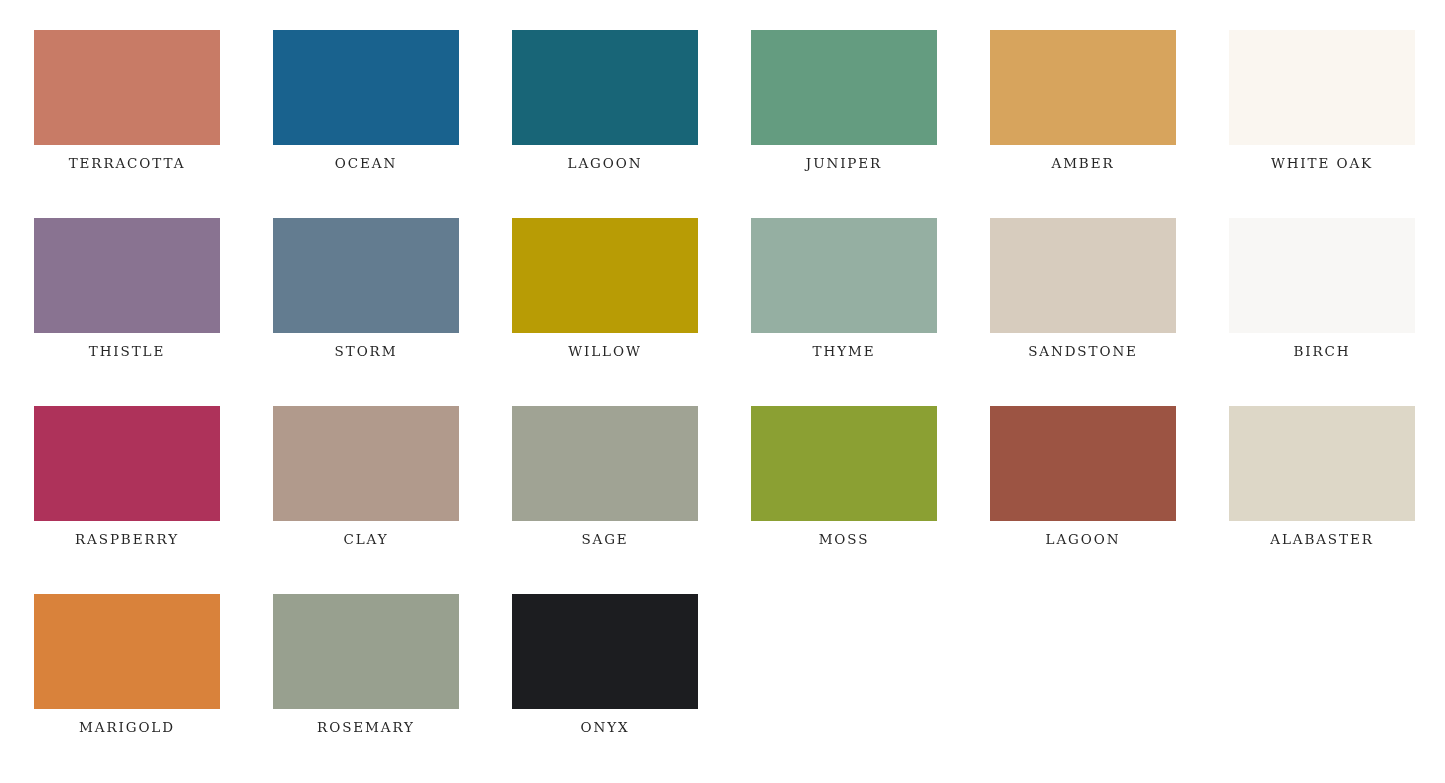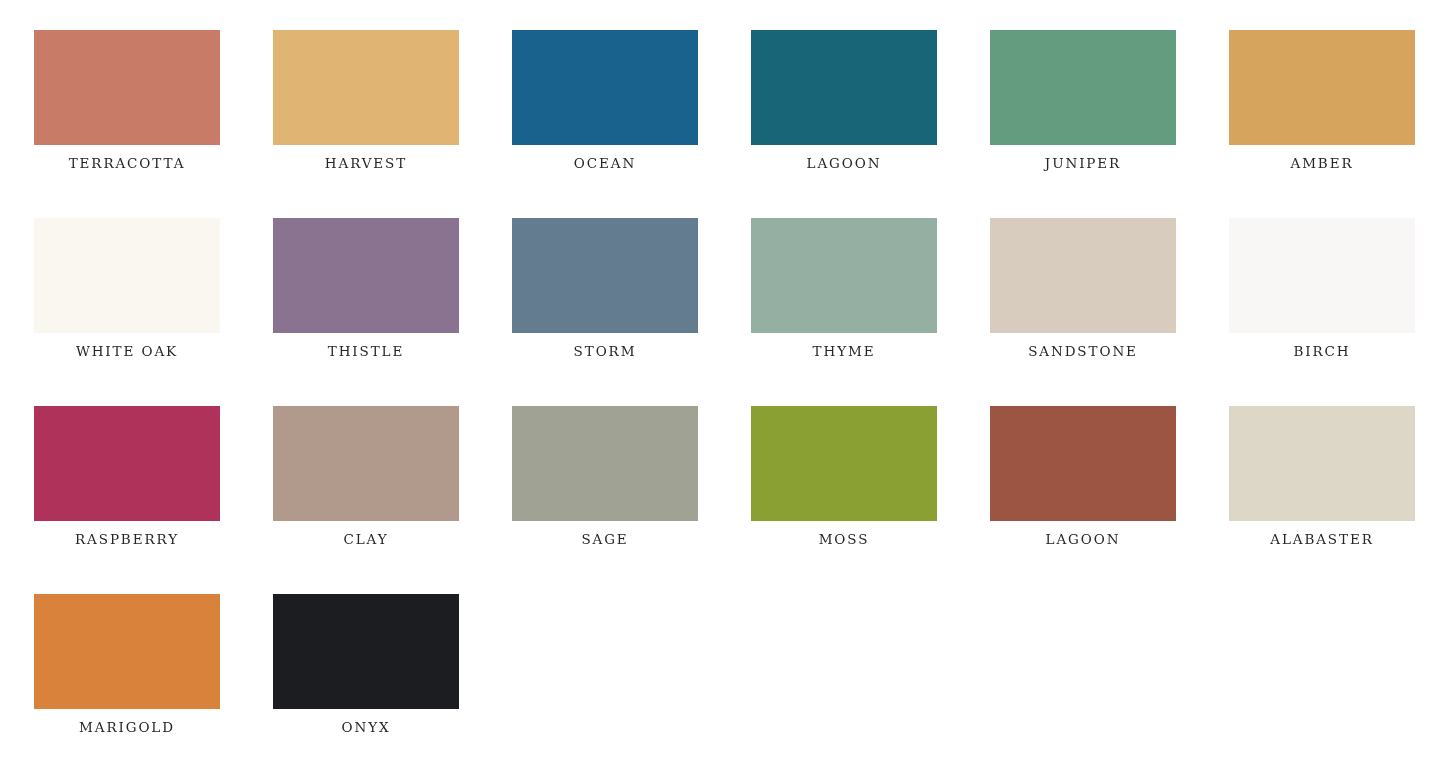--- a/index.html
+++ b/index.html
@@ -47,24 +47,20 @@
 </style>
 </head>
 <body style="background: rgb(255, 255, 255);">
 
 <div id="palette-grid">
     <div class="swatch-cell">
       <div class="swatch-chip" style="background: rgb(200, 123, 102);"></div>
       <div class="swatch-label">TERRACOTTA</div>
     </div>
     <div class="swatch-cell">
-      <div class="swatch-chip" style="background: rgb(224, 180, 115);"></div>
-      <div class="swatch-label">HARVEST</div>
-    </div>
-    <div class="swatch-cell">
       <div class="swatch-chip" style="background: rgb(25, 98, 142);"></div>
       <div class="swatch-label">OCEAN</div>
     </div>
     <div class="swatch-cell">
       <div class="swatch-chip" style="background: rgb(24, 101, 119);"></div>
       <div class="swatch-label">LAGOON</div>
     </div>
     <div class="swatch-cell">
       <div class="swatch-chip" style="background: rgb(100, 156, 128);"></div>
       <div class="swatch-label">JUNIPER</div>
@@ -77,20 +73,24 @@
       <div class="swatch-chip" style="background: rgb(250, 246, 240);"></div>
       <div class="swatch-label">WHITE OAK</div>
     </div>
     <div class="swatch-cell">
       <div class="swatch-chip" style="background: rgb(137, 115, 145);"></div>
       <div class="swatch-label">THISTLE</div>
     </div>
     <div class="swatch-cell">
       <div class="swatch-chip" style="background: rgb(99, 124, 144);"></div>
       <div class="swatch-label">STORM</div>
+    </div>
+    <div class="swatch-cell">
+      <div class="swatch-chip" style="background: rgb(184, 156, 5);"></div>
+      <div class="swatch-label">WILLOW</div>
     </div>
     <div class="swatch-cell">
       <div class="swatch-chip" style="background: rgb(149, 175, 162);"></div>
       <div class="swatch-label">THYME</div>
     </div>
     <div class="swatch-cell">
       <div class="swatch-chip" style="background: rgb(215, 204, 190);"></div>
       <div class="swatch-label">SANDSTONE</div>
     </div>
     <div class="swatch-cell">
@@ -119,16 +119,20 @@
     </div>
     <div class="swatch-cell">
       <div class="swatch-chip" style="background: rgb(221, 215, 199);"></div>
       <div class="swatch-label">ALABASTER</div>
     </div>
     <div class="swatch-cell">
       <div class="swatch-chip" style="background: rgb(217, 130, 59);"></div>
       <div class="swatch-label">MARIGOLD</div>
     </div>
     <div class="swatch-cell">
+      <div class="swatch-chip" style="background: rgb(152, 160, 143);"></div>
+      <div class="swatch-label">ROSEMARY</div>
+    </div>
+    <div class="swatch-cell">
       <div class="swatch-chip" style="background: rgb(28, 29, 32);"></div>
       <div class="swatch-label">ONYX</div>
     </div>
   </div>
 
 </body></html>

